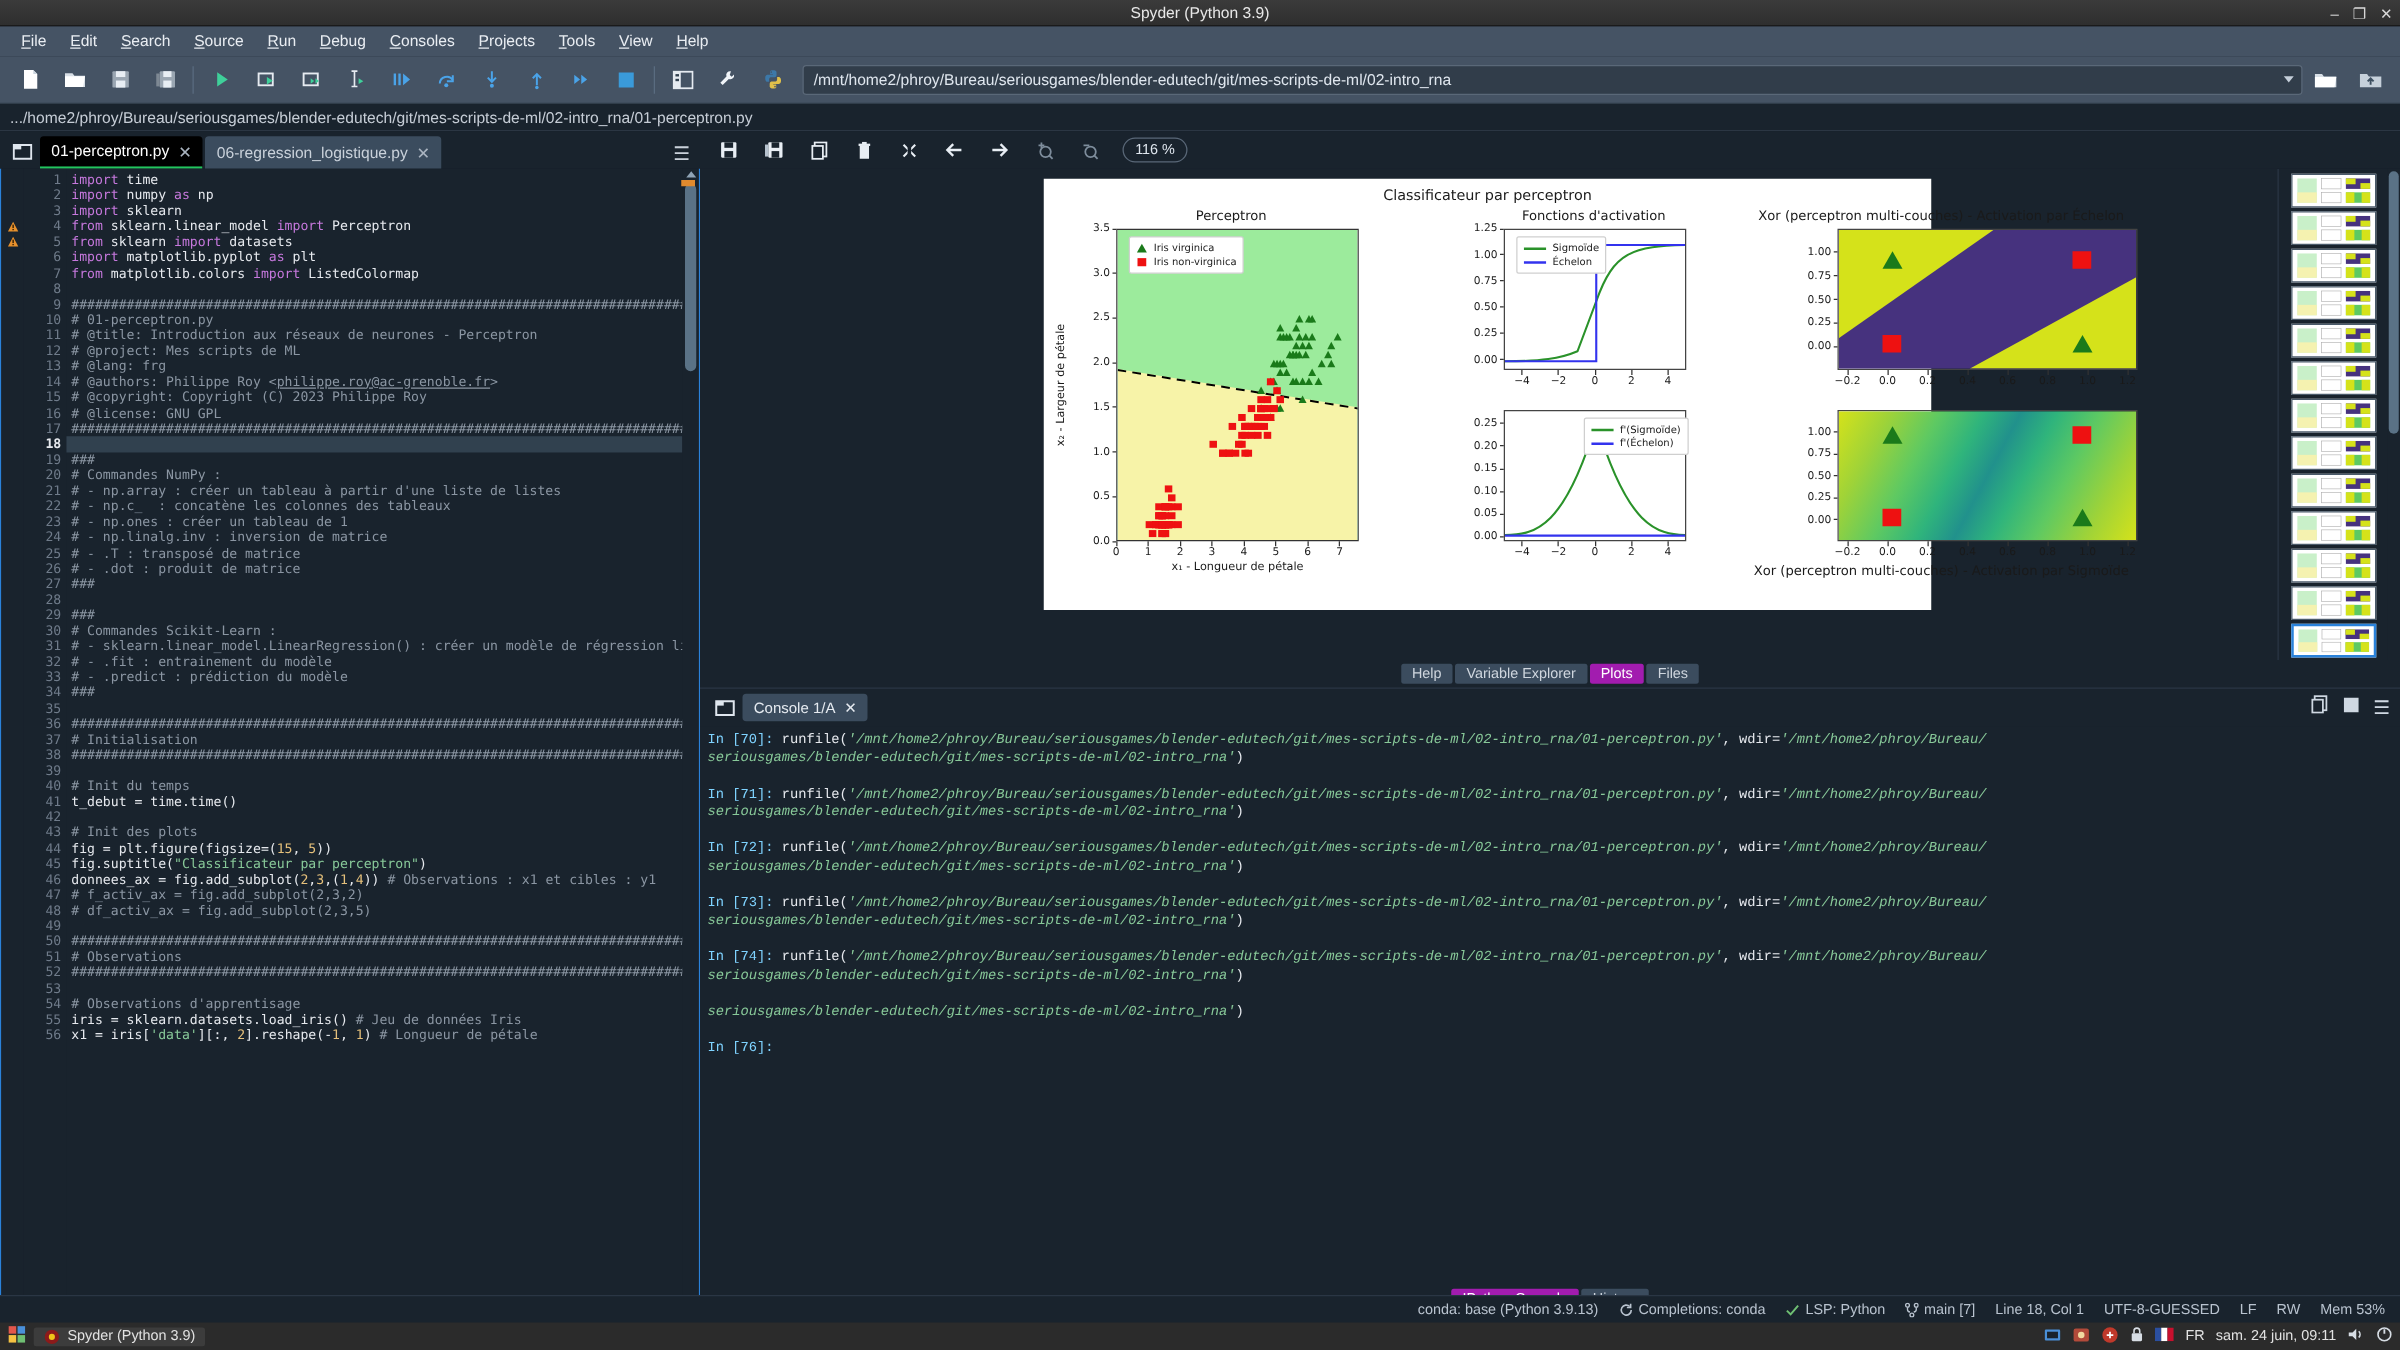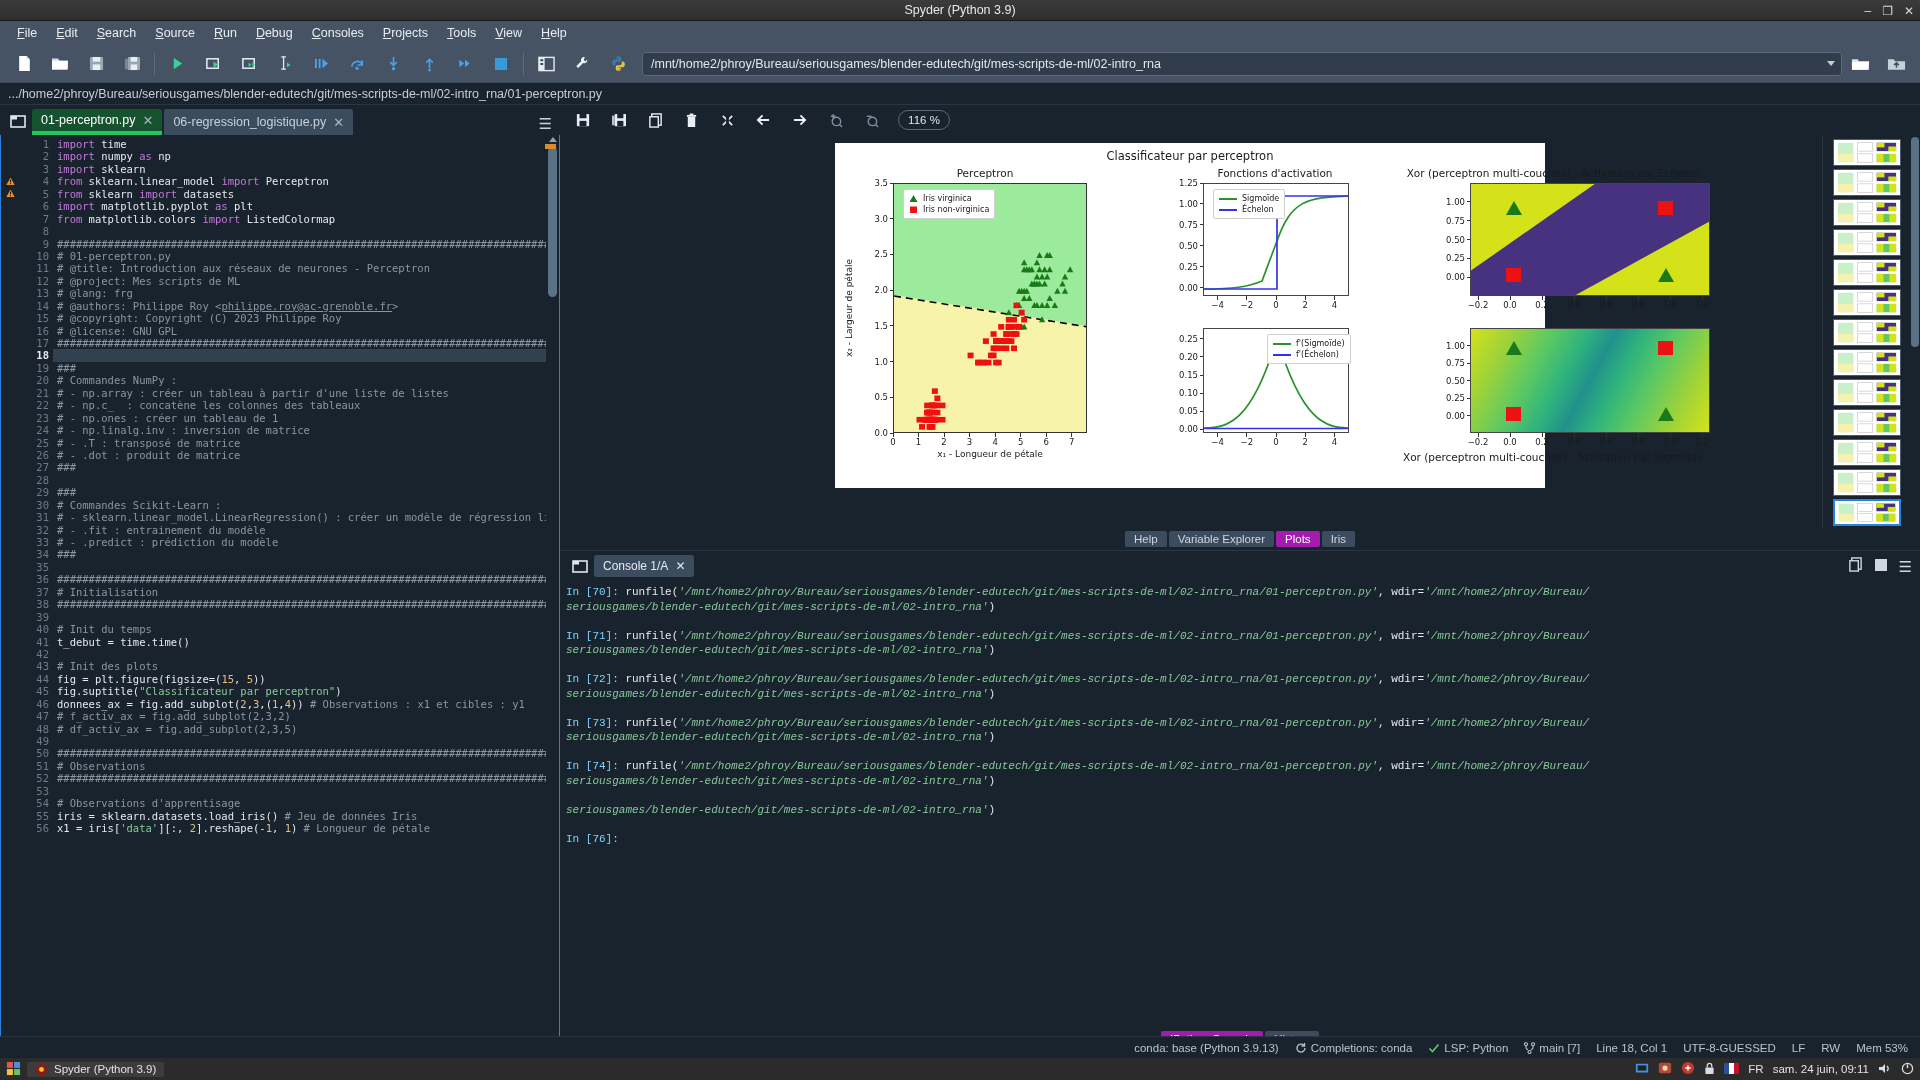--- a/index.html
+++ b/index.html
@@ -68,21 +68,21 @@
                 background: #19232d; }
   .tabbar { height: 30px; display: flex; align-items: flex-end; background: #19232d;
             padding-left: 4px; position: relative; }
   .tabicon { width: 28px; height: 28px; display:flex; align-items:center; justify-content:center; }
   .tab {
     height: 26px; display: flex; align-items: center; gap: 7px;
     padding: 0 9px; font-size: 12.5px; color: #c9d1da; cursor: pointer;
     background: #3b4c5e; border-top-left-radius: 3px; border-top-right-radius: 3px;
     margin-right: 2px;
   }
-  .tab.active { background: #14532d; color: #fff; border-bottom: 4px solid #22c55e; }
+  .tab.active { background: #000000; color: #fff; border-bottom: 2px solid #22c55e; }
   .tab .x { color: #aab4c0; font-size: 13px; }
   .hamburger { position: absolute; right: 8px; bottom: 4px; color: #c9d1da;
                font-size: 15px; cursor: pointer; line-height: 1; }
 
   .editorwrap { flex: 1; display: flex; background: #19232d;
                 border: 1px solid #2a82da; border-top: none; overflow: hidden;
                 position: relative; }
   .gutterwarn { width: 18px; background: #19232d; padding-top: 3px; }
   .warnrow { height: 12.45px; display: flex; align-items: center; justify-content: center; }
   .linenos { width: 34px; background: #19232d; color: #6f7b8a; font-size: 10.5px;
@@ -1150,21 +1150,21 @@
             </div>
           <div class="thumbscroll">
             <div style="position:absolute;top:2px;left:1px;width:8px;height:210px;background:#5a7286;border-radius:4px;"></div>
           </div>
         </div>
 
         <div class="panetabs" id="panetabs">
             <div class="ptab">Help</div>
             <div class="ptab">Variable Explorer</div>
             <div class="ptab active">Plots</div>
-            <div class="ptab">Iris</div>
+            <div class="ptab">Files</div>
           </div>
       </div>
 
       <div class="consolepanel">
         <div class="contabbar">
           <div class="tabicon">
             <svg width="16" height="14" viewBox="0 0 16 14">
                 <rect x="1" y="2" width="14" height="11" fill="none" stroke="#dfe6ee" stroke-width="1.6"></rect>
                 <rect x="1" y="2" width="6" height="3.5" fill="#dfe6ee"></rect>
               </svg>

